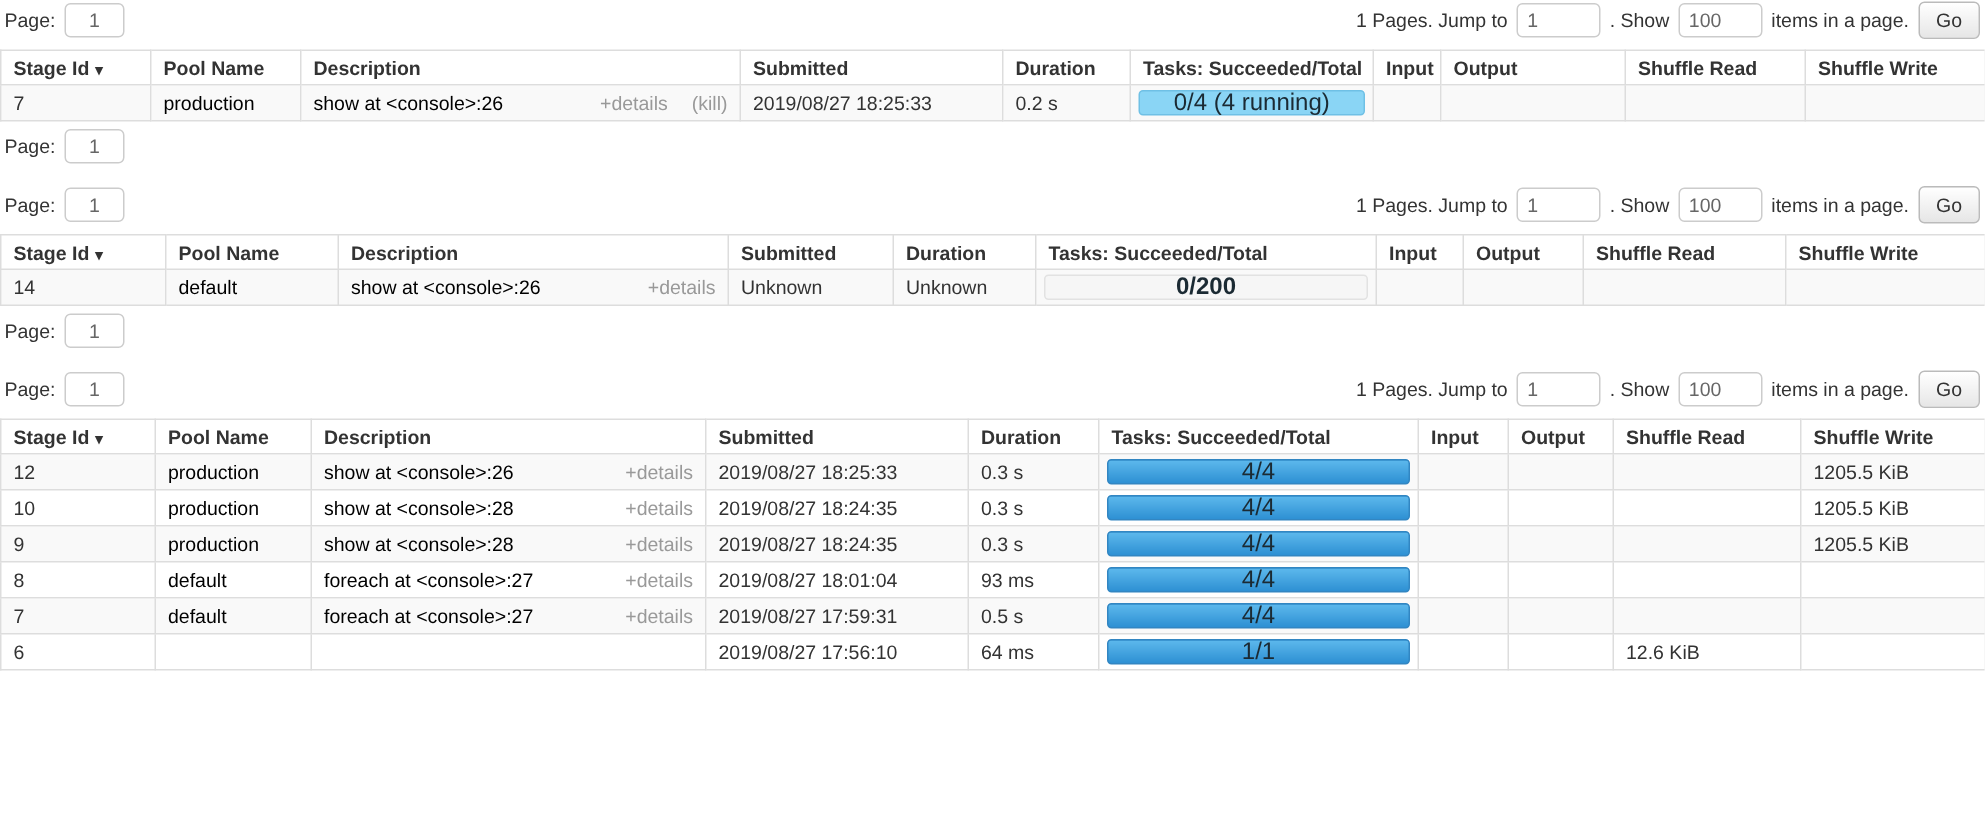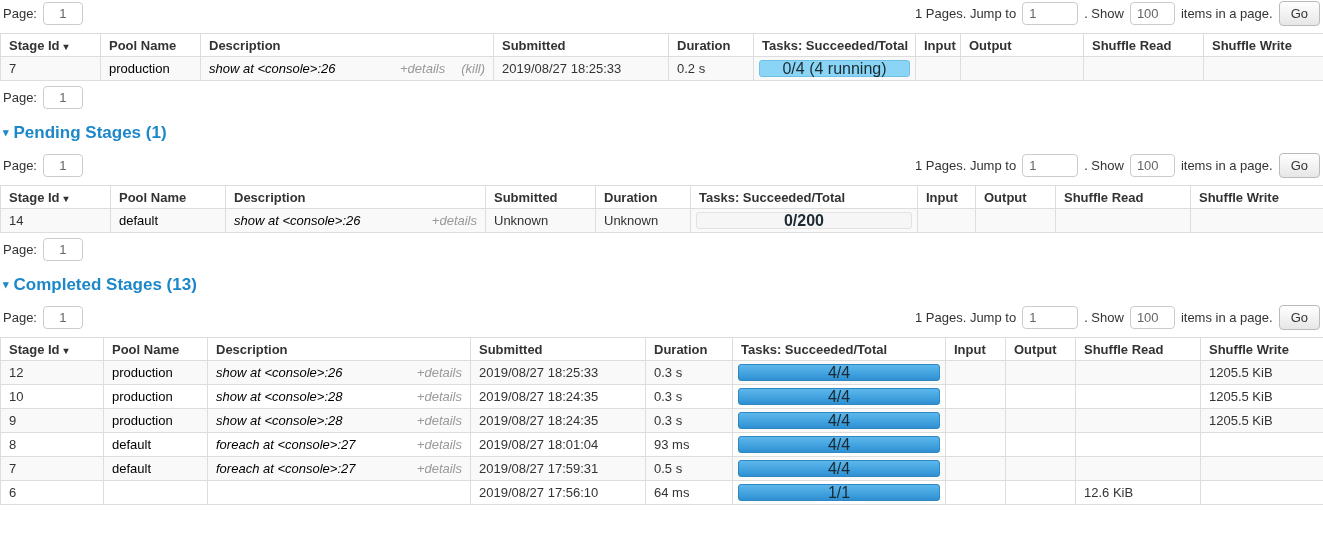--- a/index.html
+++ b/index.html
@@ -18,37 +18,37 @@
   .arrow { font-size:11px; margin-right:5px; vertical-align:2px; }
   .pgrow { display:flex; justify-content:space-between; align-items:center; margin:0 3px 7px 3px; height:26px; }
   .pgleft, .pgright { display:flex; align-items:center; gap:6px; }
   input.pbox {
     height:23px; border:1px solid #ccc; border-radius:4px;
     padding:1px 6px; font-family:"Liberation Sans",sans-serif; font-size:13px; color:#666;
     background:#fff;
   }
   .page-input { width:40px; color:#999; text-align:center; }
   .jump-input { width:56px; }
-  .show-input { width:45px; }
+  .show-input { width:56px; }
   .go-btn {
     height:25px; padding:1px 11px; border:1px solid #bbb; border-radius:4px;
     background:linear-gradient(#ffffff,#e6e6e6);
     font-family:"Liberation Sans",sans-serif; font-size:13px; color:#333; cursor:pointer;
   }
   table { width:100%; border-collapse:collapse; table-layout:fixed; margin-bottom:3px; }
   th, td {
     border:1px solid #ddd; padding:3px 8px; text-align:left;
     height:23px; overflow:hidden; white-space:nowrap; vertical-align:middle;
   }
   th { font-weight:bold; background:#fff; cursor:pointer; }
   tbody tr:nth-child(odd) { background:#f9f9f9; }
   tbody tr:nth-child(even) { background:#fff; }
   a.tbl-link { color:#000000; text-decoration:none; cursor:pointer; }
   .muted { color:#999; }
-  .desc-wrap { display:flex; align-items:flex-end; width:100%;font-style:italic; }
+  .desc-wrap { display:flex; align-items:flex-end; width:100%; }
   .desc-right { margin-left:auto; display:flex; gap:16px; }
   .task-cell { padding:3px 5px; }
   .progress {
     height:17px; border-radius:3px; font-size:16px; line-height:16px;
     text-align:center; color:#1b2a33;
   }
   .progress.running { background:#8ad5f5; border:1px solid #6fc0e5; }
   .progress.done    { background:linear-gradient(#5cb8ec,#2e90d3); border:1px solid #3286c2; }
   .progress.pending { background:#f6f6f6; border:1px solid #e2e2e2;font-weight:bold; }
   .sort-arrow { font-size:10px; margin-left:4px; color:#333; }
@@ -125,21 +125,20 @@
         </tbody>
       </table>
       <div class="pgrow">
         <div class="pgleft">
           <span>Page:</span>
           <input class="pbox page-input" value="1" style="">
         </div>
       </div>
     </div>
     <div class="section">
-      <div class="section-title"><span class="arrow">▾</span><span>Pending Stages (1)</span></div>
       <div class="pgrow">
         <div class="pgleft">
           <span>Page:</span>
           <input class="pbox page-input" value="1" style="">
         </div>
         <div class="pgright">
           <span>1 Pages. Jump to</span>
           <input class="pbox jump-input" value="1" style="">
           <span>. Show</span>
           <input class="pbox show-input" value="100" style="">
@@ -199,21 +198,20 @@
         </tbody>
       </table>
       <div class="pgrow">
         <div class="pgleft">
           <span>Page:</span>
           <input class="pbox page-input" value="1" style="">
         </div>
       </div>
     </div>
     <div class="section">
-      <div class="section-title"><span class="arrow">▾</span><span>Completed Stages (13)</span></div>
       <div class="pgrow">
         <div class="pgleft">
           <span>Page:</span>
           <input class="pbox page-input" value="1" style="">
         </div>
         <div class="pgright">
           <span>1 Pages. Jump to</span>
           <input class="pbox jump-input" value="1" style="">
           <span>. Show</span>
           <input class="pbox show-input" value="100" style="">

